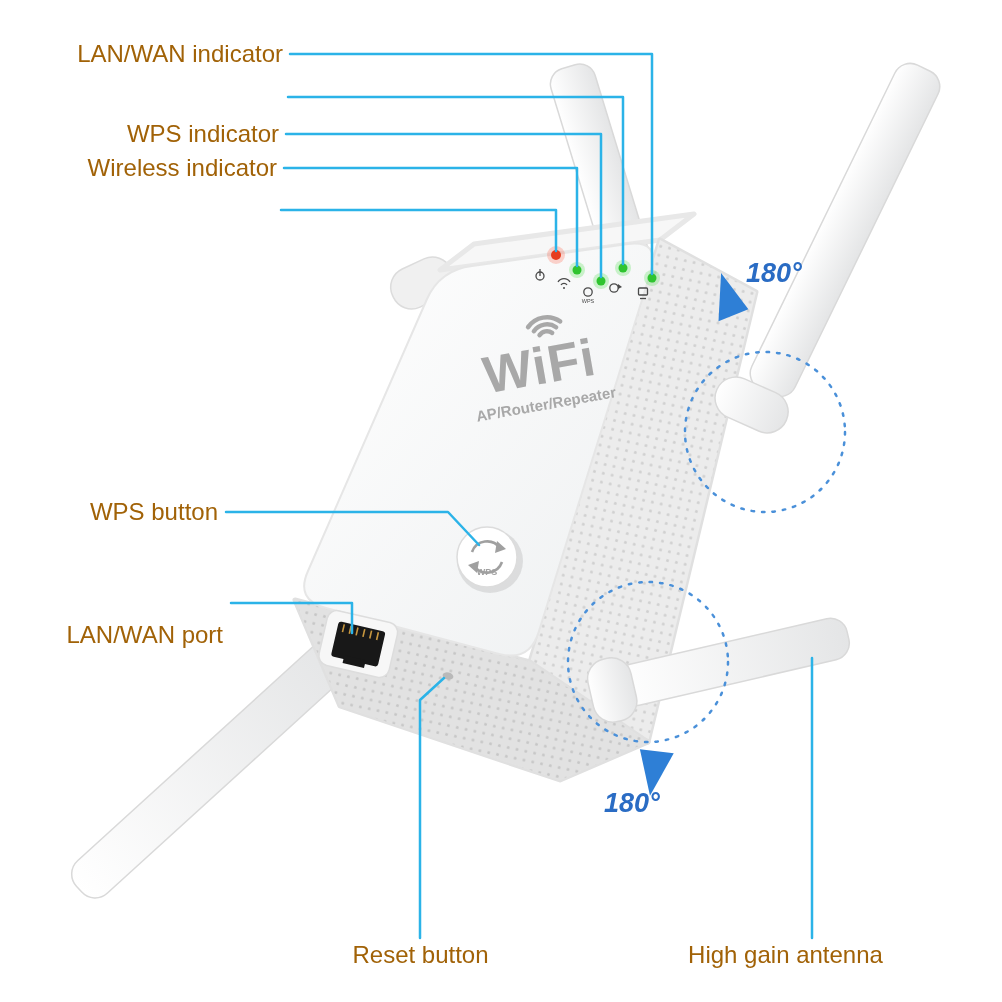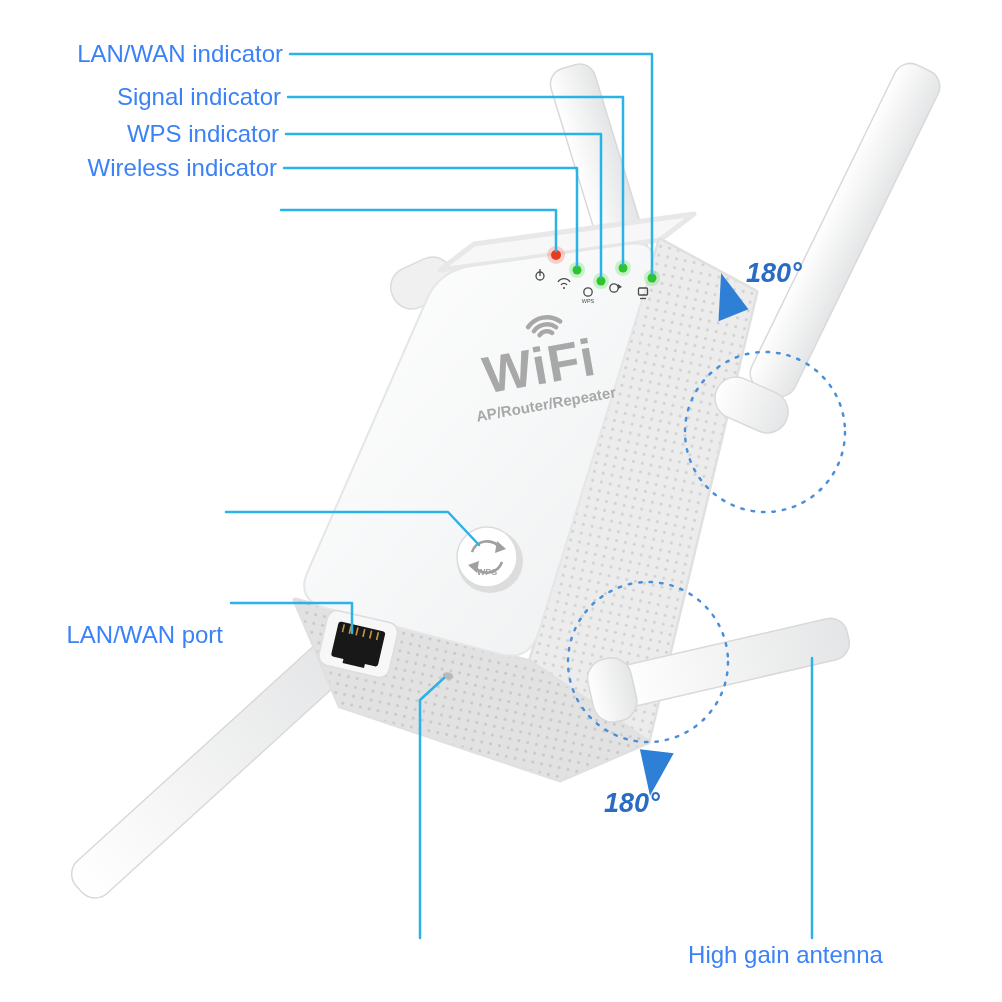--- a/index.html
+++ b/index.html
@@ -1,20 +1,20 @@
 <!DOCTYPE html>
 <html><head>
 <meta charset="utf-8">
 <title>Annotated Device Diagram</title>
 <style>
   html,body{margin:0;padding:0;background:#ffffff;}
   body{width:1002px;height:1002px;position:relative;font-family:"Liberation Sans",sans-serif;overflow:hidden;}
   .stage{position:absolute;left:0;top:0;width:1002px;height:1002px;}
   svg.scene{position:absolute;left:0;top:0;}
-  .label{position:absolute;color:#3b82f6;font-size:24px;line-height:28px;white-space:nowrap;}
+  .label{position:absolute;color:#a16207;font-size:24px;line-height:28px;white-space:nowrap;}
   .r{left:0;text-align:right;}
   .c{text-align:center;}
 </style>
 </head>
 <body>
 
 <div class="stage">
 
 <svg class="scene" width="1002" height="1002" viewBox="0 0 1002 1002">
   <defs>
@@ -172,19 +172,20 @@
     <polyline points="284,168 577,168 577,266"></polyline>
     <polyline points="281,210 556,210 556,251"></polyline>
     <polyline points="226,512 448,512 479,545"></polyline>
     <polyline points="231,603 352,603 352,633"></polyline>
     <polyline points="420,938 420,700 444,678"></polyline>
     <polyline points="812,938 812,658"></polyline>
   </g>
 </svg>
 
 <div class="label r" style="top:40px;width:283px">LAN/WAN indicator</div>
-<div class="label r" style="top:83px;width:281px">Signal indicator</div>
 <div class="label r" style="top:120px;width:279px">WPS indicator</div>
 <div class="label r" style="top:154px;width:277px">Wireless indicator</div>
+<div class="label r" style="top:498px;width:218px">WPS button</div>
 <div class="label r" style="top:621px;width:223px">LAN/WAN port</div>
+<div class="label c" style="top:941px;left:318px;width:205px">Reset button</div>
 <div class="label c" style="top:941px;left:668px;width:235px">High gain antenna</div>
 
 </div>
 
 </body></html>

